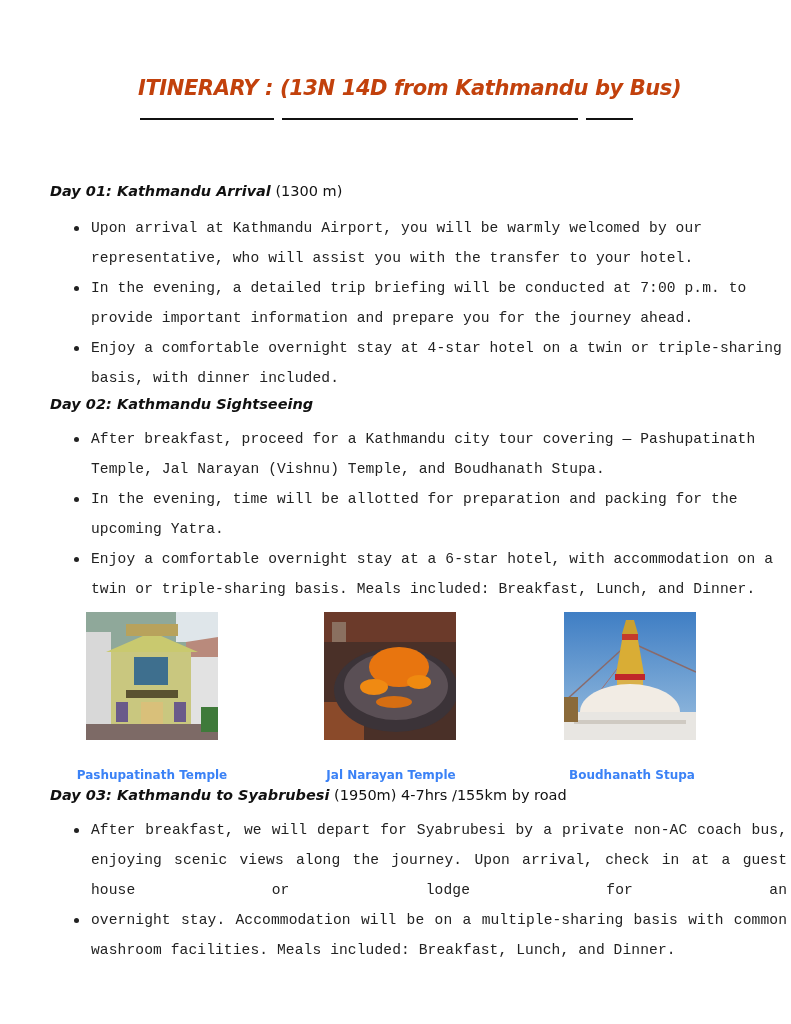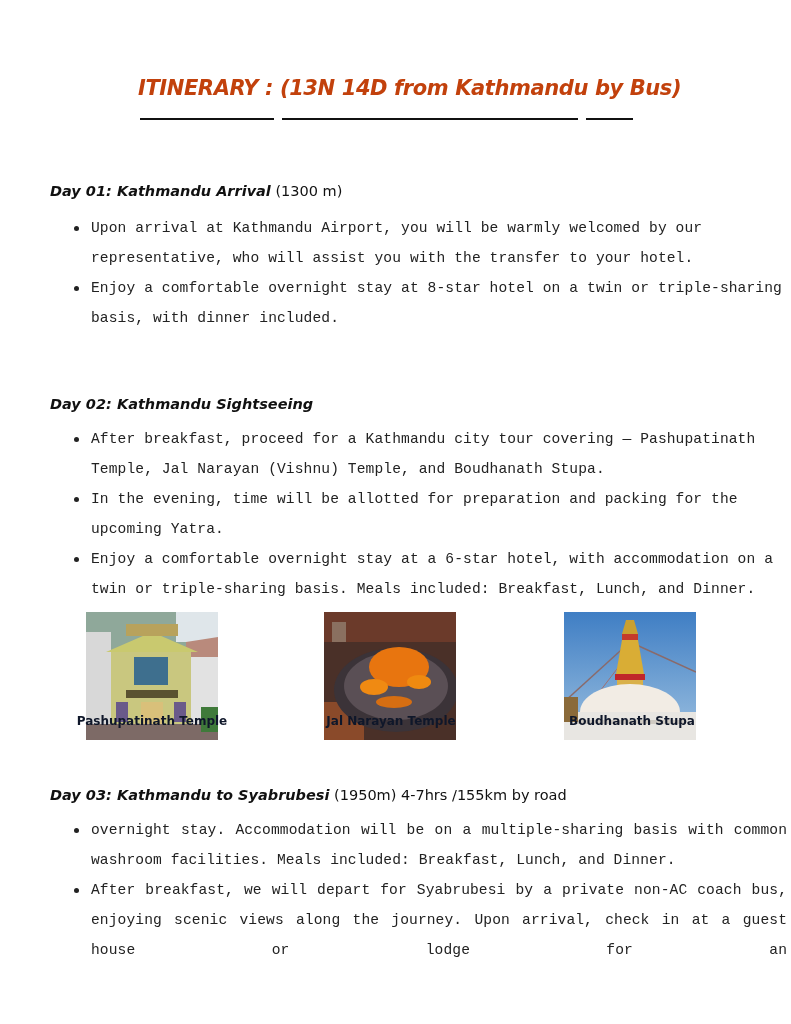--- a/index.html
+++ b/index.html
@@ -34,38 +34,39 @@
     content: ""; position: absolute; left: 12px; top: 13px;
     width: 5px; height: 5px; border-radius: 50%; background: #222;
   }
   ul.bullets.justify li { text-align: justify; }
 
   .photo {
     position: absolute; top: 612px; width: 132px; height: 128px; overflow: hidden;
   }
   .photo svg { display: block; width: 100%; height: 100%; }
   .caption {
-    position: absolute; top: 714px; font-size: 12px; font-weight: bold; color: #0f172a;
+    position: absolute; top: 768px; font-size: 12px; font-weight: bold; color: #3b82f6;
     white-space: nowrap; text-align: center;
   }
 </style>
 </head>
 <body>
 
 <div class="title">ITINERARY : (13N 14D from Kathmandu by Bus)</div>
 <div class="uline u1"></div>
 <div class="uline u2"></div>
 <div class="uline u3"></div>
 
 <div class="day-head" style="top:183px;text-align:right;">
   <span class="bold">Day 01: Kathmandu Arrival</span><span class="rest"> (1300 m)</span>
 </div>
 <ul class="bullets" style="top:209px;">
   <li>Upon arrival at Kathmandu Airport, you will be warmly welcomed by our representative, who will assist you with the transfer to your hotel.</li>
-  <li>Enjoy a comfortable overnight stay at 8-star hotel on a twin or triple-sharing basis, with dinner included.</li>
+  <li>In the evening, a detailed trip briefing will be conducted at 7:00 p.m. to provide important information and prepare you for the journey ahead.</li>
+  <li>Enjoy a comfortable overnight stay at 4-star hotel on a twin or triple-sharing basis, with dinner included.</li>
 </ul>
 
 <div class="day-head" style="top:396px;">
   <span class="bold">Day 02: Kathmandu Sightseeing</span><span class="rest"></span>
 </div>
 <ul class="bullets" style="top:420px;">
   <li>After breakfast, proceed for a Kathmandu city tour covering — Pashupatinath Temple, Jal Narayan (Vishnu) Temple, and Boudhanath Stupa.</li>
   <li>In the evening, time will be allotted for preparation and packing for the upcoming Yatra.</li>
   <li>Enjoy a comfortable overnight stay at a 6-star hotel, with accommodation on a twin or triple-sharing basis. Meals included: Breakfast, Lunch, and Dinner.</li>
 </ul>
@@ -130,15 +131,15 @@
     <rect x="10" y="108" width="112" height="4" fill="#cfcac2"></rect>
     <rect x="0" y="85" width="14" height="25" fill="#8a6a3a"></rect>
   </svg>
 </div>
 <div class="caption" style="left:560px; width:144px;">Boudhanath Stupa</div>
 
 <div class="day-head" style="top:787px;">
   <span class="bold">Day 03: Kathmandu to Syabrubesi</span><span class="rest"> (1950m) 4-7hrs /155km by road</span>
 </div>
 <ul class="bullets justify" style="top:811px;">
+  <li style="text-align-last: justify;">After breakfast, we will depart for Syabrubesi by a private non-AC coach bus, enjoying scenic views along the journey. Upon arrival, check in at a guest house or lodge for an</li>
   <li>overnight stay. Accommodation will be on a multiple-sharing basis with common washroom facilities. Meals included: Breakfast, Lunch, and Dinner.</li>
-  <li style="text-align-last: justify;">After breakfast, we will depart for Syabrubesi by a private non-AC coach bus, enjoying scenic views along the journey. Upon arrival, check in at a guest house or lodge for an</li>
 </ul>
 
 </body></html>

